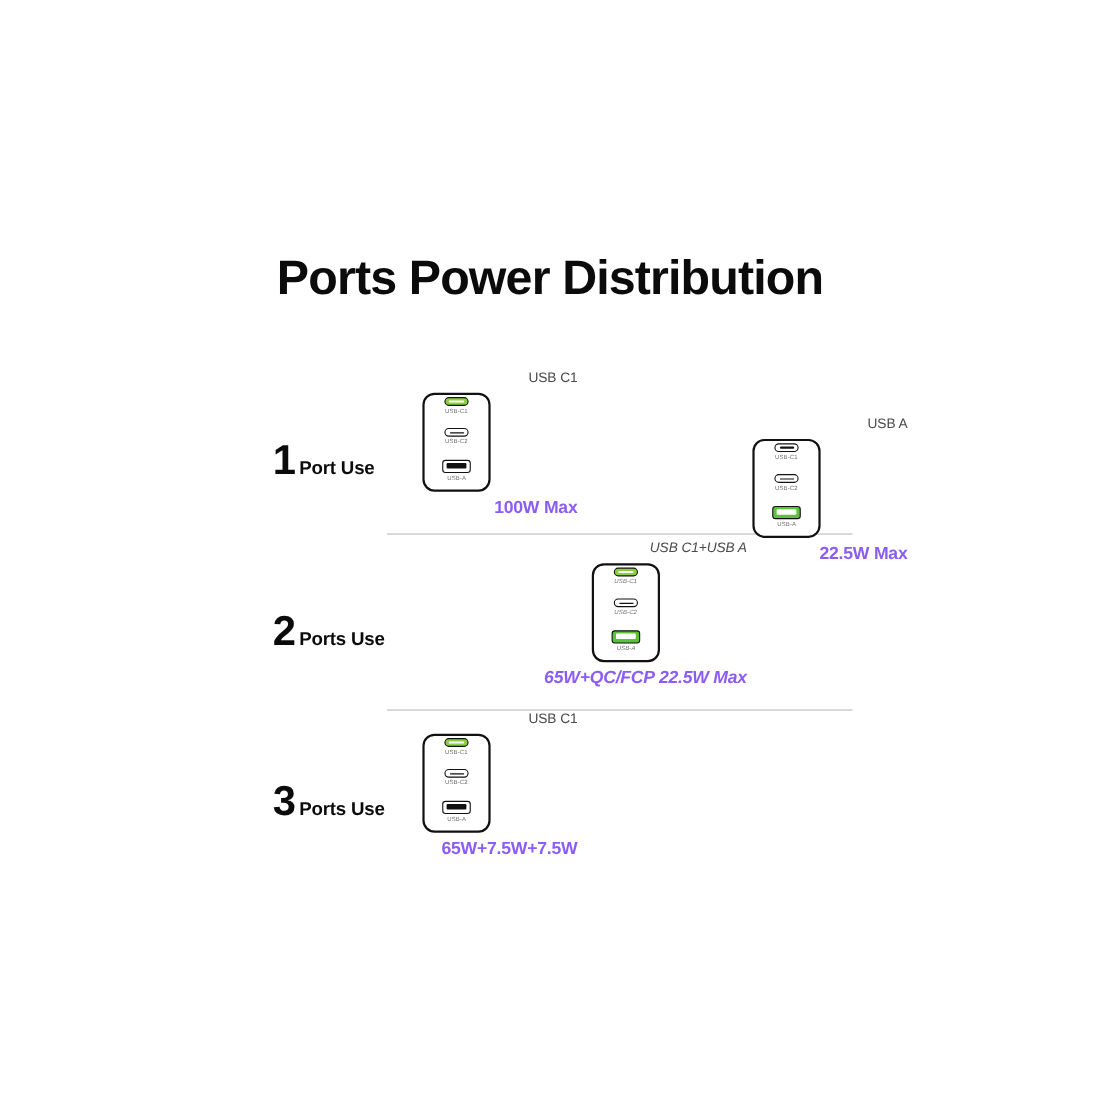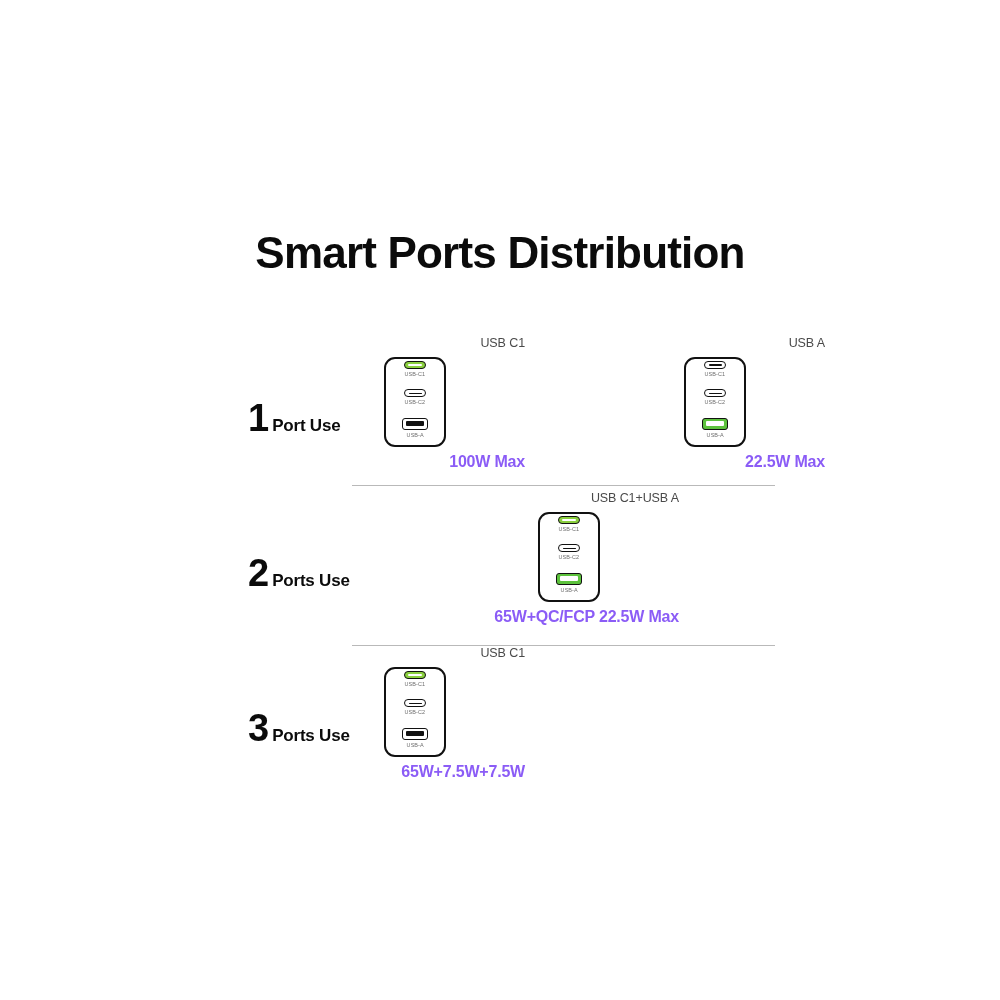--- a/index.html
+++ b/index.html
@@ -198,21 +198,21 @@
   }
   .port-a.active .inner {
     background: #ffffff;
   }
 </style>
 </head>
 <body>
 
 <div id="page">
 
-  <div class="title">Smart Ports Distribution</div>
+  <div class="title">Ports Power Distribution</div>
 
   <div class="divider" id="divider-1"></div>
   <div class="divider" id="divider-2"></div>
 
   <div class="row" id="row-1">
     <div class="row-label">
       <span class="num">1</span>
       <span class="word">Port Use</span>
     </div>
   <div class="cell" style="left: 305px;">
@@ -232,21 +232,21 @@
           </div>
           <div class="port-group">
             <div class="port-a">
               <div class="inner"></div>
             </div>
             <div class="port-caption">USB-A</div>
           </div>
         </div>
         <div class="cell-foot">100W Max</div>
       </div>
-      <div class="cell" style="left: 605px;">
+      <div class="cell" style="left: 605px; margin-top: 42px;">
         <div class="cell-head">USB A</div>
         <div class="charger">
           <div class="port-group">
             <div class="port-c">
               <div class="inner"></div>
             </div>
             <div class="port-caption">USB-C1</div>
           </div>
           <div class="port-group">
             <div class="port-c">
@@ -263,21 +263,21 @@
         </div>
         <div class="cell-foot">22.5W Max</div>
       </div>
     </div>
 
   <div class="row" id="row-2">
     <div class="row-label">
       <span class="num">2</span>
       <span class="word">Ports Use</span>
     </div>
-      <div class="cell" style="left: 459px;">
+      <div class="cell" style="left: 459px; font-style: italic;">
         <div class="cell-head">USB C1+USB A</div>
         <div class="charger">
           <div class="port-group">
             <div class="port-c active">
               <div class="inner"></div>
             </div>
             <div class="port-caption">USB-C1</div>
           </div>
           <div class="port-group">
             <div class="port-c">

